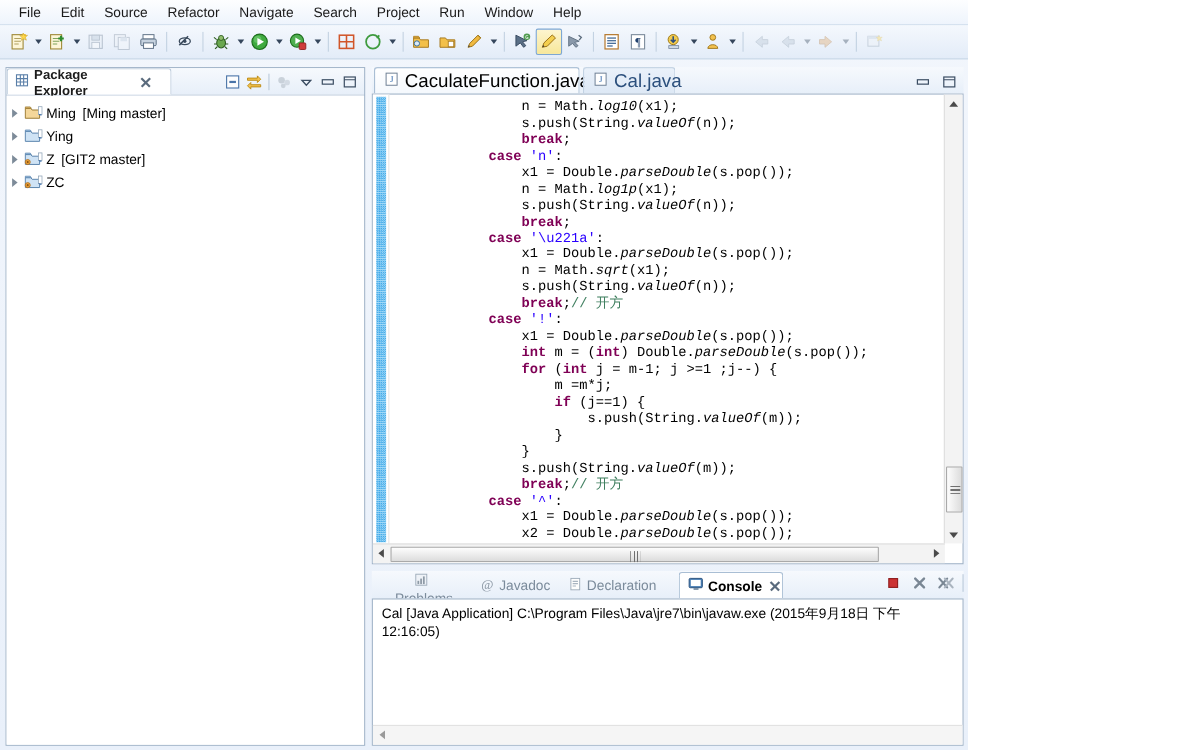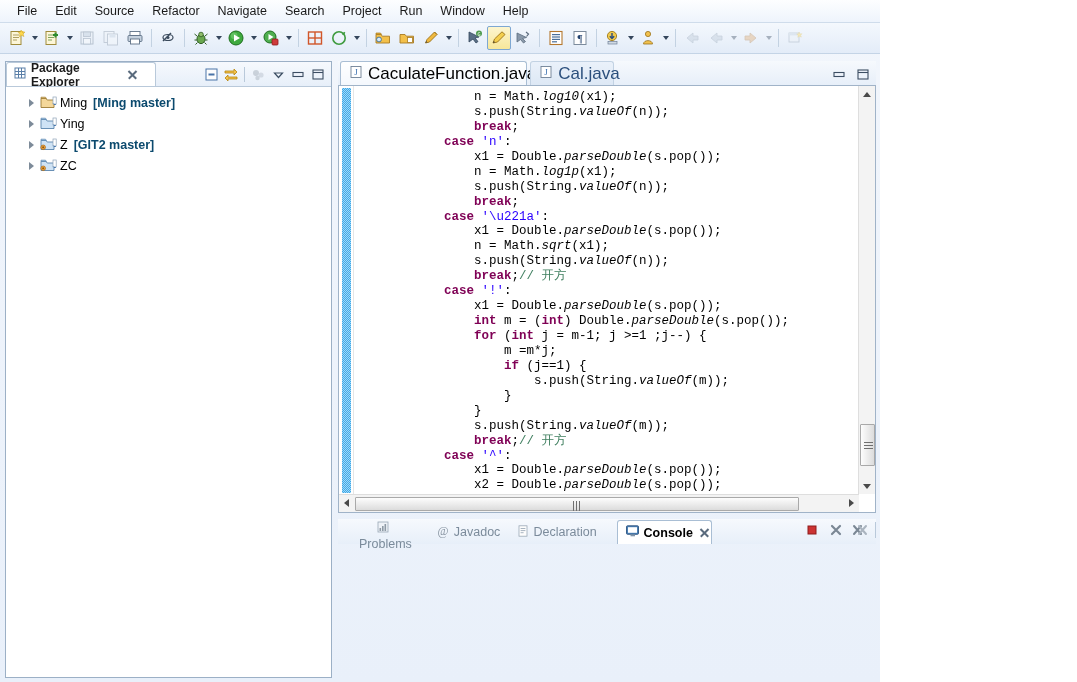--- a/index.html
+++ b/index.html
@@ -48,27 +48,27 @@
   .closex{margin-left:6px;width:11px;height:11px;position:relative;}
   .closex:before,.closex:after{content:"";position:absolute;left:0;top:5px;width:11px;height:1.6px;
       background:#5a6b7d;}
   .closex:before{transform:rotate(45deg);}
   .closex:after{transform:rotate(-45deg);}
   .viewtools{position:absolute;right:4px;top:0;height:24px;display:flex;align-items:center;gap:2px;}
   .vt{width:18px;height:18px;display:flex;align-items:center;justify-content:center;}
 
   .tree{position:absolute;left:0;right:0;top:25px;bottom:0;background:#fff;padding-top:5px;
         overflow:hidden;}
-  .trow{height:21px;display:flex;align-items:center;padding-left:18px;cursor:default;}
+  .trow{height:21px;display:flex;align-items:center;cursor:default;}
   .twist{width:14px;height:14px;display:flex;align-items:center;justify-content:center;}
   .twist i{width:0;height:0;border-top:4px solid transparent;border-bottom:4px solid transparent;
            border-left:5px solid #7d8b99;}
   .ticon{width:20px;height:16px;display:flex;align-items:center;justify-content:center;}
   .tlabel{font-size:12.5px;color:#000;margin-left:2px;}
-  .tbranch{font-size:12.5px;color:#0c4a6e;margin-left:6px;font-weight:bold;}
+  .tbranch{font-size:12.5px;color:#000000;margin-left:6px;}
 
   
   .editor{position:absolute;left:338px;top:8px;right:4px;height:452px;}
   .edtabrow{height:24px;position:relative;background:linear-gradient(#f6f9fd,#e7eff9);}
   .edtab{position:absolute;top:0;height:24px;display:flex;align-items:center;padding:0 8px;
          box-sizing:border-box;border-top-left-radius:3px;border-top-right-radius:3px;}
   .edtab.active{background:linear-gradient(#ffffff,#f4f8fd);
          border:1px solid #a9bed4;border-bottom:none;}
   .edtab.active .label{color:#000;}
   .edtab.inactive{background:linear-gradient(#eaf1fa,#dde8f5);border:1px solid #c2d2e3;border-bottom:none;}
@@ -650,16 +650,24 @@
           <div class="cstab active" style="left: 278.6px; width: 95.7px;">
             <span><svg width="15" height="14" viewBox="0 0 15 14">
                 <rect x="1.5" y="1.8" width="12" height="8.5" rx="1" fill="#4a7fb5" stroke="#2c5480" stroke-width=".9"></rect>
                 <rect x="3" y="3.2" width="9" height="5.6" fill="#ffffff"></rect>
                 <rect x="5.5" y="10.5" width="4.5" height="1.8" fill="#7f93a8"></rect>
               </svg></span>
             <span class="label">Console</span>
             <span class="closex"></span>
           </div>
         </div>
+      <div class="csbody">
+        <div class="csline">Cal [Java Application] C:\Program Files\Java\jre7\bin\javaw.exe (2015年9月18日 下午12:16:05)</div>
+        <div class="cshsb">
+          <div class="hbtn lf" style="left:2px;">
+              <i style="border-right:5px solid #9a9a9a;"></i>
+            </div>
+        </div>
+      </div>
     </div>
 
   </div>
 </div>
 
 </body></html>

